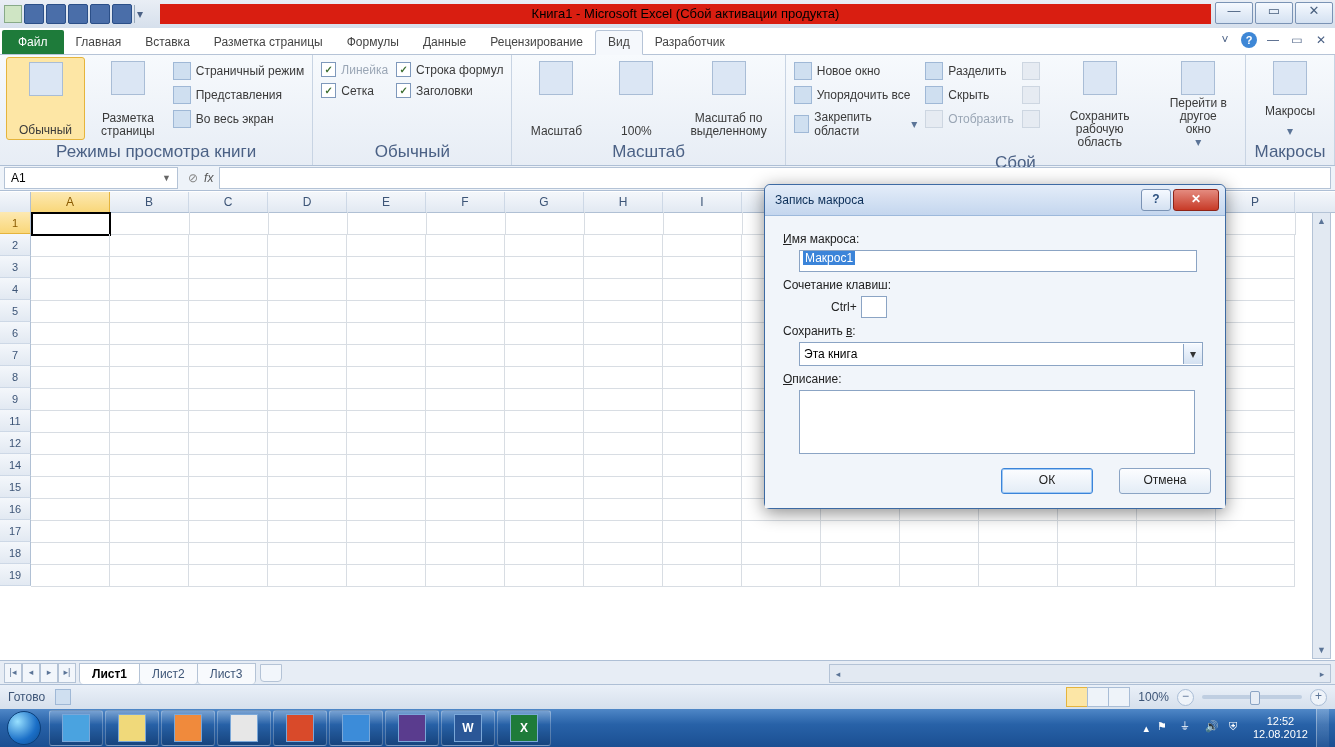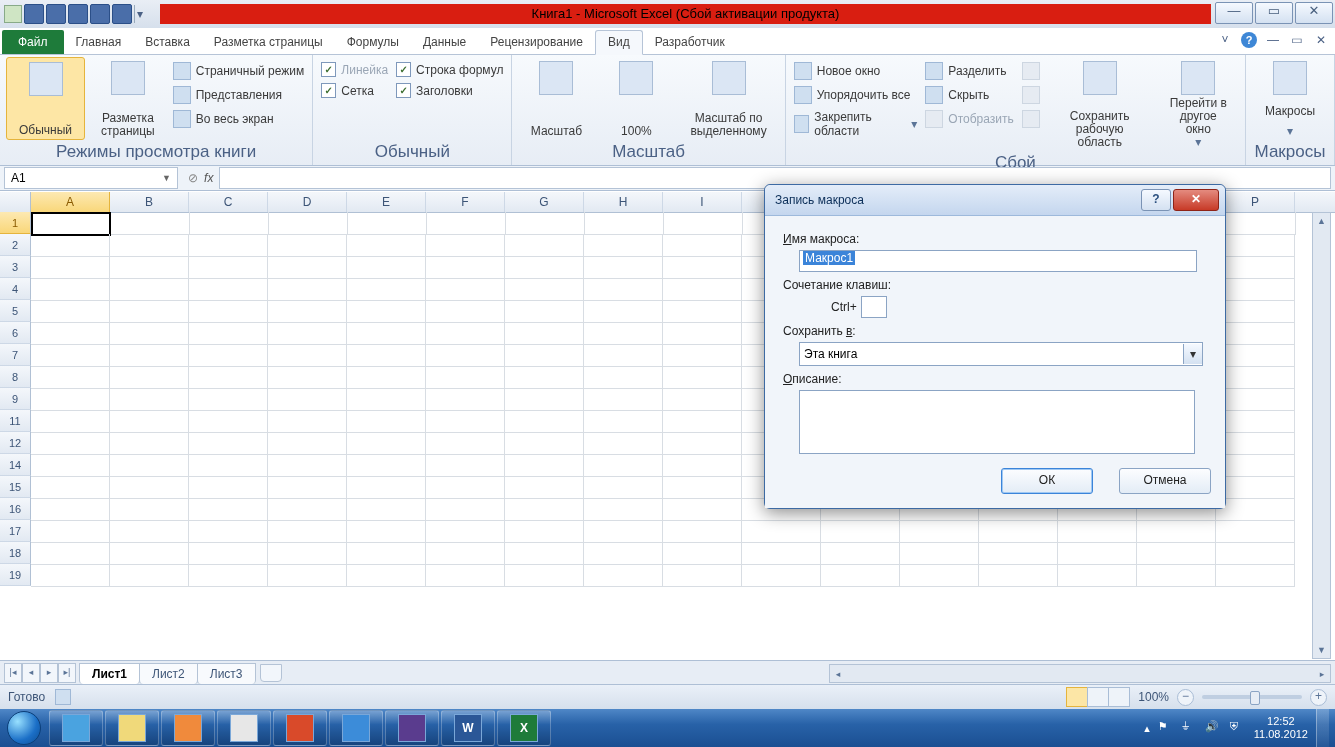--- a/index.html
+++ b/index.html
@@ -744,17 +744,17 @@
       <div class="ti" style="background:#1e7b3a;color:#fff;text-align:center;line-height:26px;font-weight:bold">X</div>
     </div>
   <div class="tray">
     <span>▴</span>
     <span class="tray-ico">⚑</span>
     <span class="tray-ico">⏚</span>
     <span class="tray-ico">🔊</span>
     <span class="tray-ico">⛨</span>
     <div class="clock">
       <div>12:52</div>
-      <div>11.08.2012</div>
+      <div>12.08.2012</div>
     </div>
     <div class="show-desktop"></div>
   </div>
 </div>
 
 </body></html>

